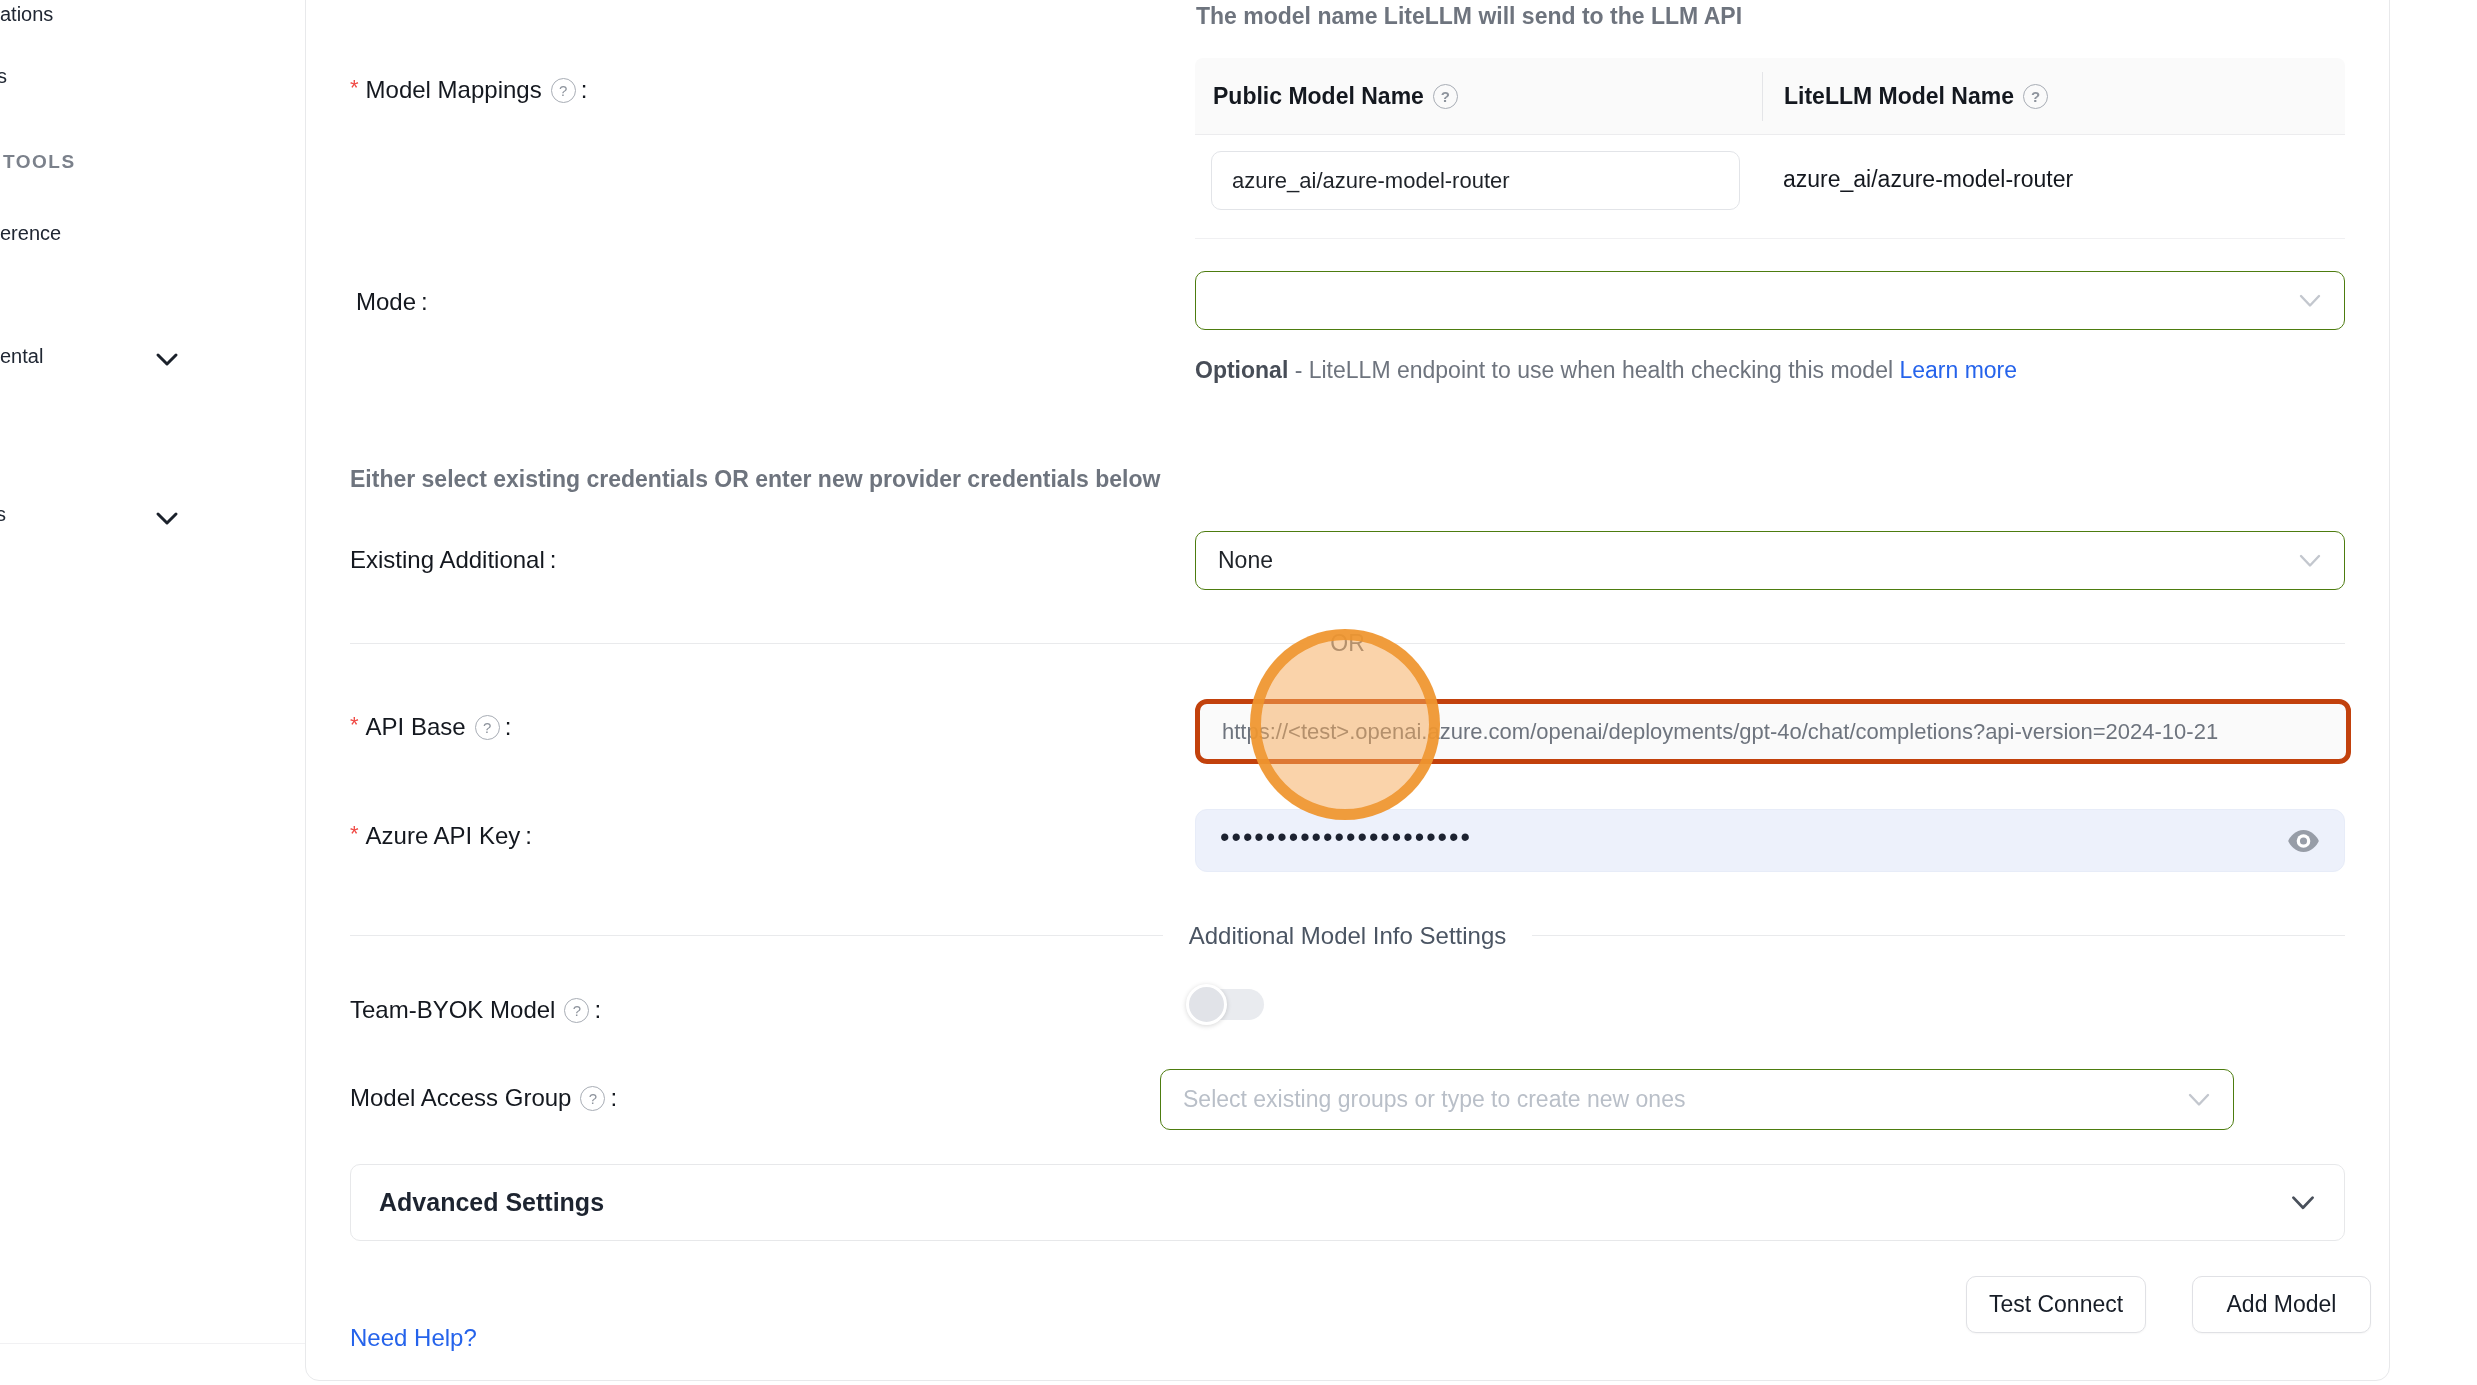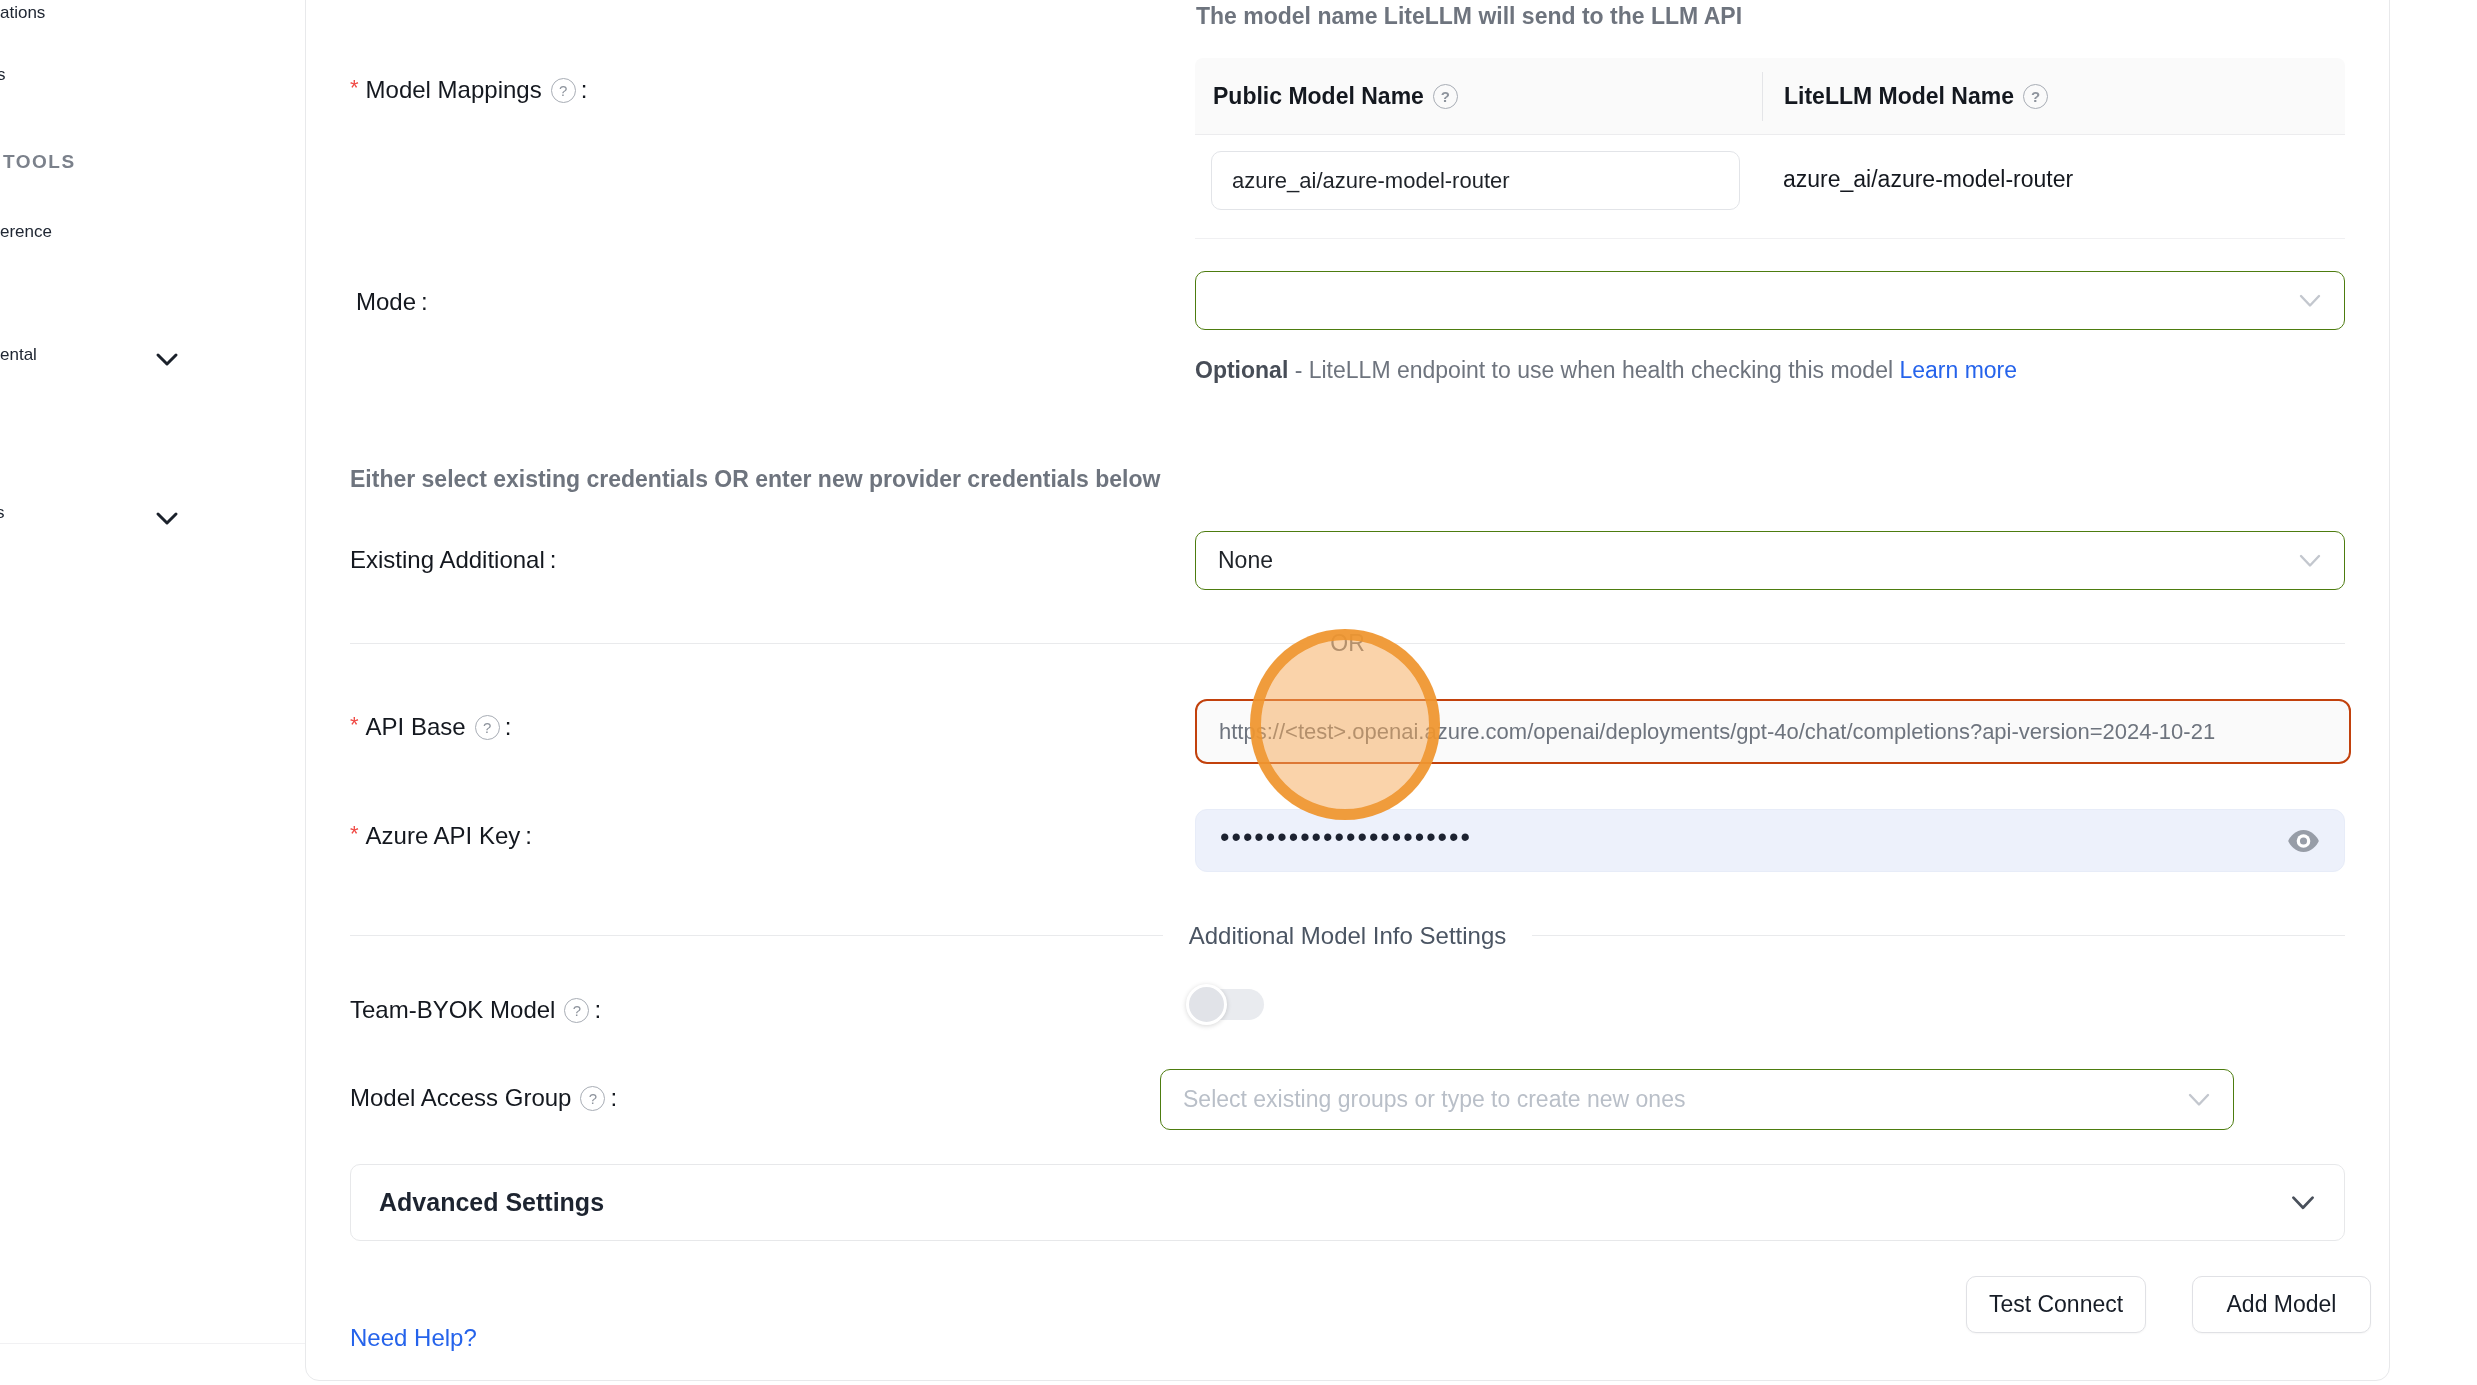--- a/index.html
+++ b/index.html
@@ -5,21 +5,21 @@
   * { margin:0; padding:0; box-sizing:border-box; }
   html,body { width:2477px; height:1385px; background:#ffffff; overflow:hidden;
     font-family:"Liberation Sans","DejaVu Sans",sans-serif; color:#1f2329; }
   .abs { position:absolute; }
 
   
   .card { left:305px; top:-16px; width:2085px; height:1397px;
     border:1px solid #e8e9eb; border-radius:14px; background:#fff; }
 
   
-  .side-item { font-size:17px; color:#202733; white-space:nowrap; }
+  .side-item { font-size:20px; color:#202733; white-space:nowrap; }
   .side-section { font-size:19px; font-weight:600; letter-spacing:1.5px; color:#7b818b; }
   .side-chev { width:24px; height:16px; }
 
   
   .lab { font-size:24px; color:#14181f; white-space:nowrap; display:flex; align-items:center; }
   .req { color:#f04a45; font-size:22px; margin-right:7px; position:relative; top:-2px; }
   .colon { margin-left:5px; }
   .help { display:inline-flex; align-items:center; justify-content:center;
     width:25px; height:25px; border:1.6px solid #a8adb5; border-radius:50%;
     font-size:15px; color:#8e949d; margin:0 5px 0 9px; flex:none; }
@@ -43,21 +43,21 @@
   .tvline { position:absolute; left:567px; top:14px; height:49px; width:1px; background:#e4e5e8; }
 
   
   .divrow { display:flex; align-items:center; }
   .divrow .line { flex:1; height:1px; background:#e9eaec; }
   .divrow .txt { padding:8px 26px; font-size:23px; }
 
   .link { color:#2563eb; cursor:pointer;margin-top:36px; }
 
   
-  .ro-input { background:#fafafa; border:2px solid #c2410c; border-radius:12px;
+  .ro-input { background:#fafafa; border:5px solid #c2410c; border-radius:12px;
     display:flex; align-items:center; padding:0 22px; font-size:22px; color:#6e747e;
     white-space:nowrap; overflow:hidden; }
 
   
   .key-input { background:#edf1fb; border:1px solid #e7ecf8; border-radius:12px;
     display:flex; align-items:center; padding:0 24px; }
   .dots { font-size:27px; letter-spacing:2px; color:#1c2230; line-height:1;
     position:relative; top:-3px; }
 
   

